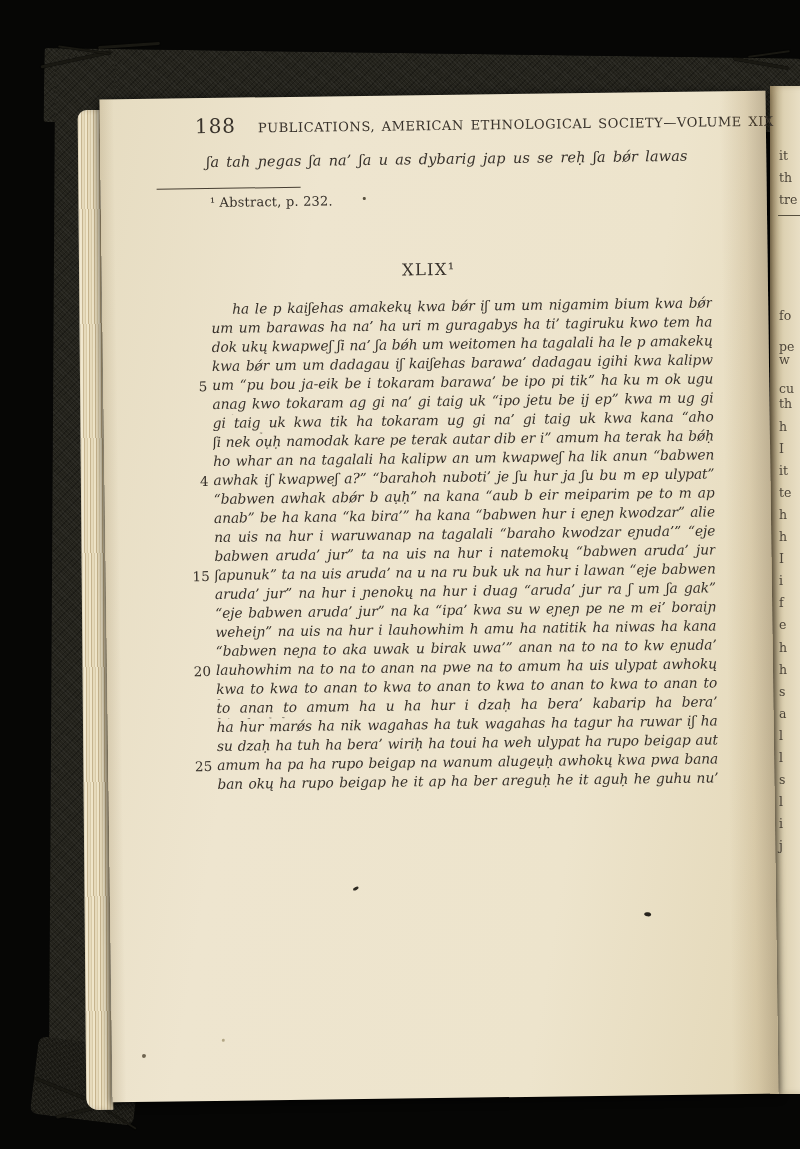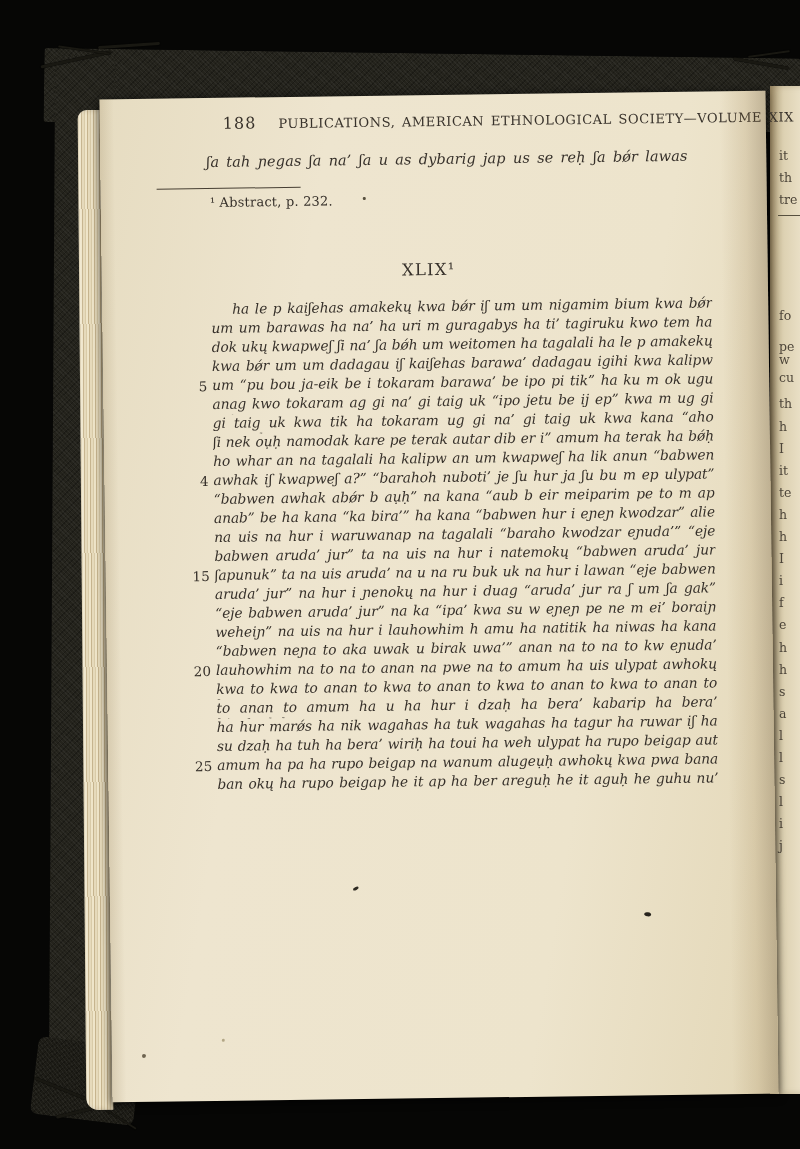--- a/index.html
+++ b/index.html
@@ -51,21 +51,21 @@
   }
   .page::after{ 
     content:"";position:absolute;right:0;top:0;bottom:0;width:46px;pointer-events:none;
     background:linear-gradient(90deg,rgba(140,110,60,0),rgba(140,110,60,.16) 55%,rgba(85,62,28,.28));
   }
   .running-header{
     position:absolute;left:95px;top:16px;width:540px;
     display:flex;align-items:baseline;
     font-style:normal;color:#38322b;white-space:nowrap;
   }
-  .page-number{font-size:16px;letter-spacing:1px;margin-right:22px;margin-left:28px;}
+  .page-number{font-size:20px;letter-spacing:1px;margin-right:22px;}
   .running-title{font-size:13px;letter-spacing:.55px;word-spacing:2px;}
   .carryover{
     position:absolute;left:106px;top:56px;margin:0;
     font-style:italic;font-size:14.5px;word-spacing:2.5px;letter-spacing:.1px;white-space:nowrap;
   }
   .fn-rule{position:absolute;left:56px;top:90px;width:144px;height:1.4px;background:#473f33;}
   .footnote{position:absolute;left:109px;top:97px;margin:0;font-size:13px;font-style:normal;letter-spacing:.2px;}
   .heading{
     position:absolute;left:44px;top:165px;width:566px;margin:0;
     text-align:center;font-style:normal;font-weight:normal;
@@ -111,21 +111,21 @@
 
 <div class="facing-page">
   <div class="frag-rule"></div>
   <div id="frags">
       <span class="frag" style="top: 62px;">it</span>
       <span class="frag" style="top: 84px;">th</span>
       <span class="frag" style="top: 106px;">tre</span>
       <span class="frag" style="top: 222px;">fo</span>
       <span class="frag" style="top: 253px;">pe</span>
       <span class="frag" style="top: 266.2px;">w</span>
-      <span class="frag" style="top: 284px;">cu</span>
+      <span class="frag" style="top: 295px;">cu</span>
       <span class="frag" style="top: 310.4px;">th</span>
       <span class="frag" style="top: 332.5px;">h</span>
       <span class="frag" style="top: 354.6px;">I</span>
       <span class="frag" style="top: 376.7px;">it</span>
       <span class="frag" style="top: 398.8px;">te</span>
       <span class="frag" style="top: 420.9px;">h</span>
       <span class="frag" style="top: 443px;">h</span>
       <span class="frag" style="top: 465.1px;">I</span>
       <span class="frag" style="top: 487.2px;">i</span>
       <span class="frag" style="top: 509.3px;">f</span>

